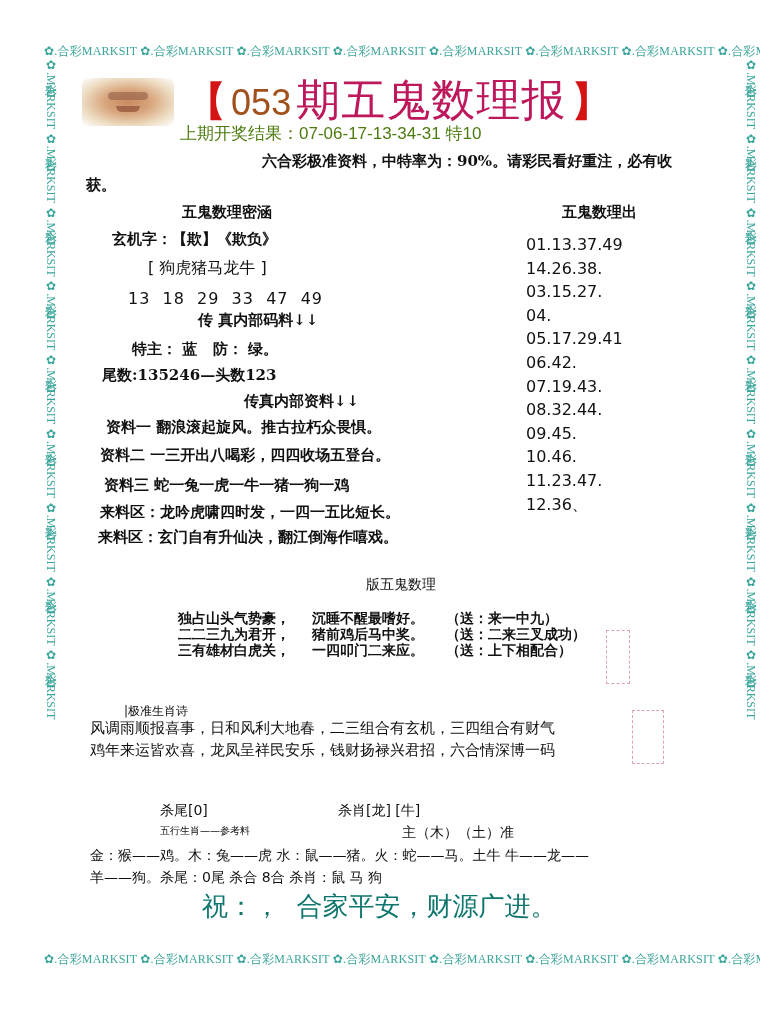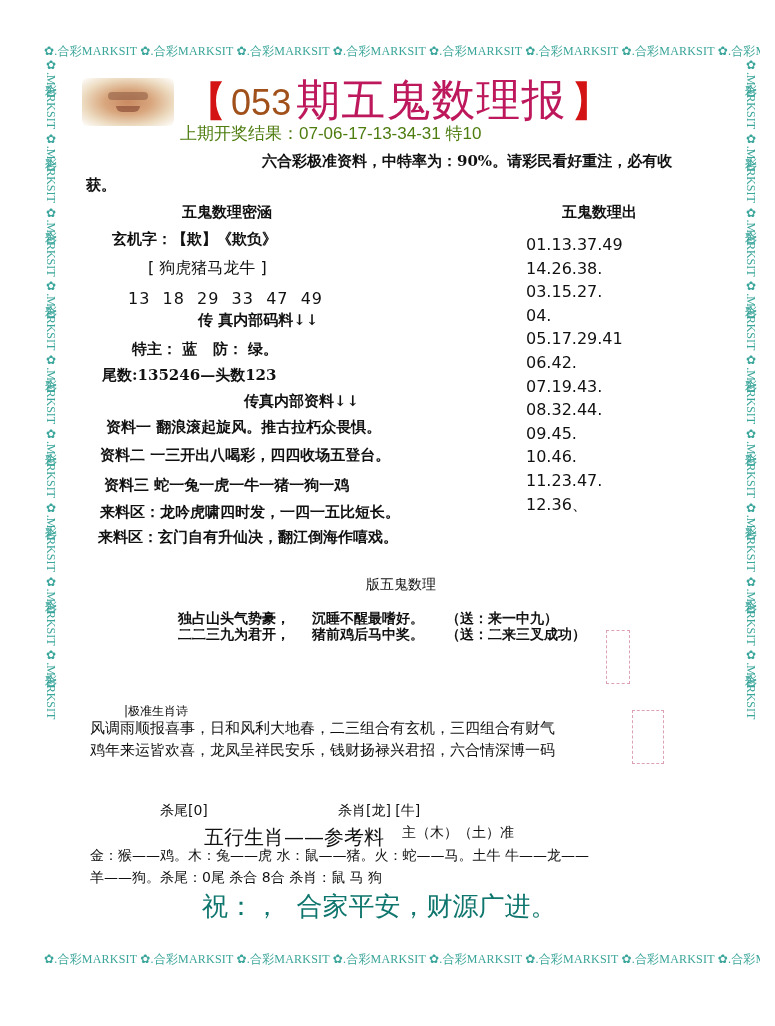--- a/index.html
+++ b/index.html
@@ -96,27 +96,28 @@
   <div>09.45.</div>
   <div>10.46.</div>
   <div>11.23.47.</div>
   <div>12.36、</div>
 </div>
 
 <div class="abs sans" style="left:366px; top:576px; font-size:14px;">版五鬼数理</div>
 <div class="abs bold" style="left:178px; top:610px; font-size:14px; line-height:16px;">
   <div><span style="display:inline-block;width:134px;">独占山头气势豪，</span><span style="display:inline-block;width:134px;">沉睡不醒最嗜好。</span><span>（送：来一中九）</span></div>
   <div><span style="display:inline-block;width:134px;">二二三九为君开，</span><span style="display:inline-block;width:134px;">猪前鸡后马中奖。</span><span>（送：二来三叉成功）</span></div>
+  <div><span style="display:inline-block;width:134px;">三有雄材白虎关，</span><span style="display:inline-block;width:134px;">一四叩门二来应。</span><span>（送：上下相配合）</span></div>
 </div>
 <div class="stamp" style="left:606px; top:630px; width:22px; height:52px;"></div>
 
 <div class="abs sans" style="left:124px; top:703px; font-size:12px;">|极准生肖诗</div>
 <div class="abs sans" style="left:90px; top:719px; font-size:15px;">风调雨顺报喜事，日和风利大地春，二三组合有玄机，三四组合有财气</div>
 <div class="abs sans" style="left:90px; top:741px; font-size:15px;">鸡年来运皆欢喜，龙凤呈祥民安乐，钱财扬禄兴君招，六合情深博一码</div>
 <div class="stamp" style="left:632px; top:710px; width:30px; height:52px;"></div>
 
 <div class="abs sans" style="left:160px; top:802px; font-size:14px;">杀尾[0]</div>
 <div class="abs sans" style="left:338px; top:802px; font-size:14px;">杀肖[龙] [牛]</div>
-<div class="abs sans" style="left:160px; top:824px; font-size:20px;margin-left:44px;">五行生肖——参考料</div>
+<div class="abs sans" style="left:160px; top:824px; font-size:10px;">五行生肖——参考料</div>
 <div class="abs sans" style="left:402px; top:824px; font-size:14px;">主（木）（土）准</div>
 <div class="abs sans" style="left:90px; top:847px; font-size:14px;">金：猴——鸡。木：兔——虎 水：鼠——猪。火：蛇——马。土牛 牛——龙——</div>
 <div class="abs sans" style="left:90px; top:869px; font-size:14px;">羊——狗。杀尾：0尾 杀合 8合 杀肖：鼠 马 狗</div>
 <div class="abs" style="left:202px; top:889px; font-size:26px; color:#0f766e; font-family:'DejaVu Serif', serif; white-space:pre;">祝：，  合家平安，财源广进。</div>
 
 </body></html>

